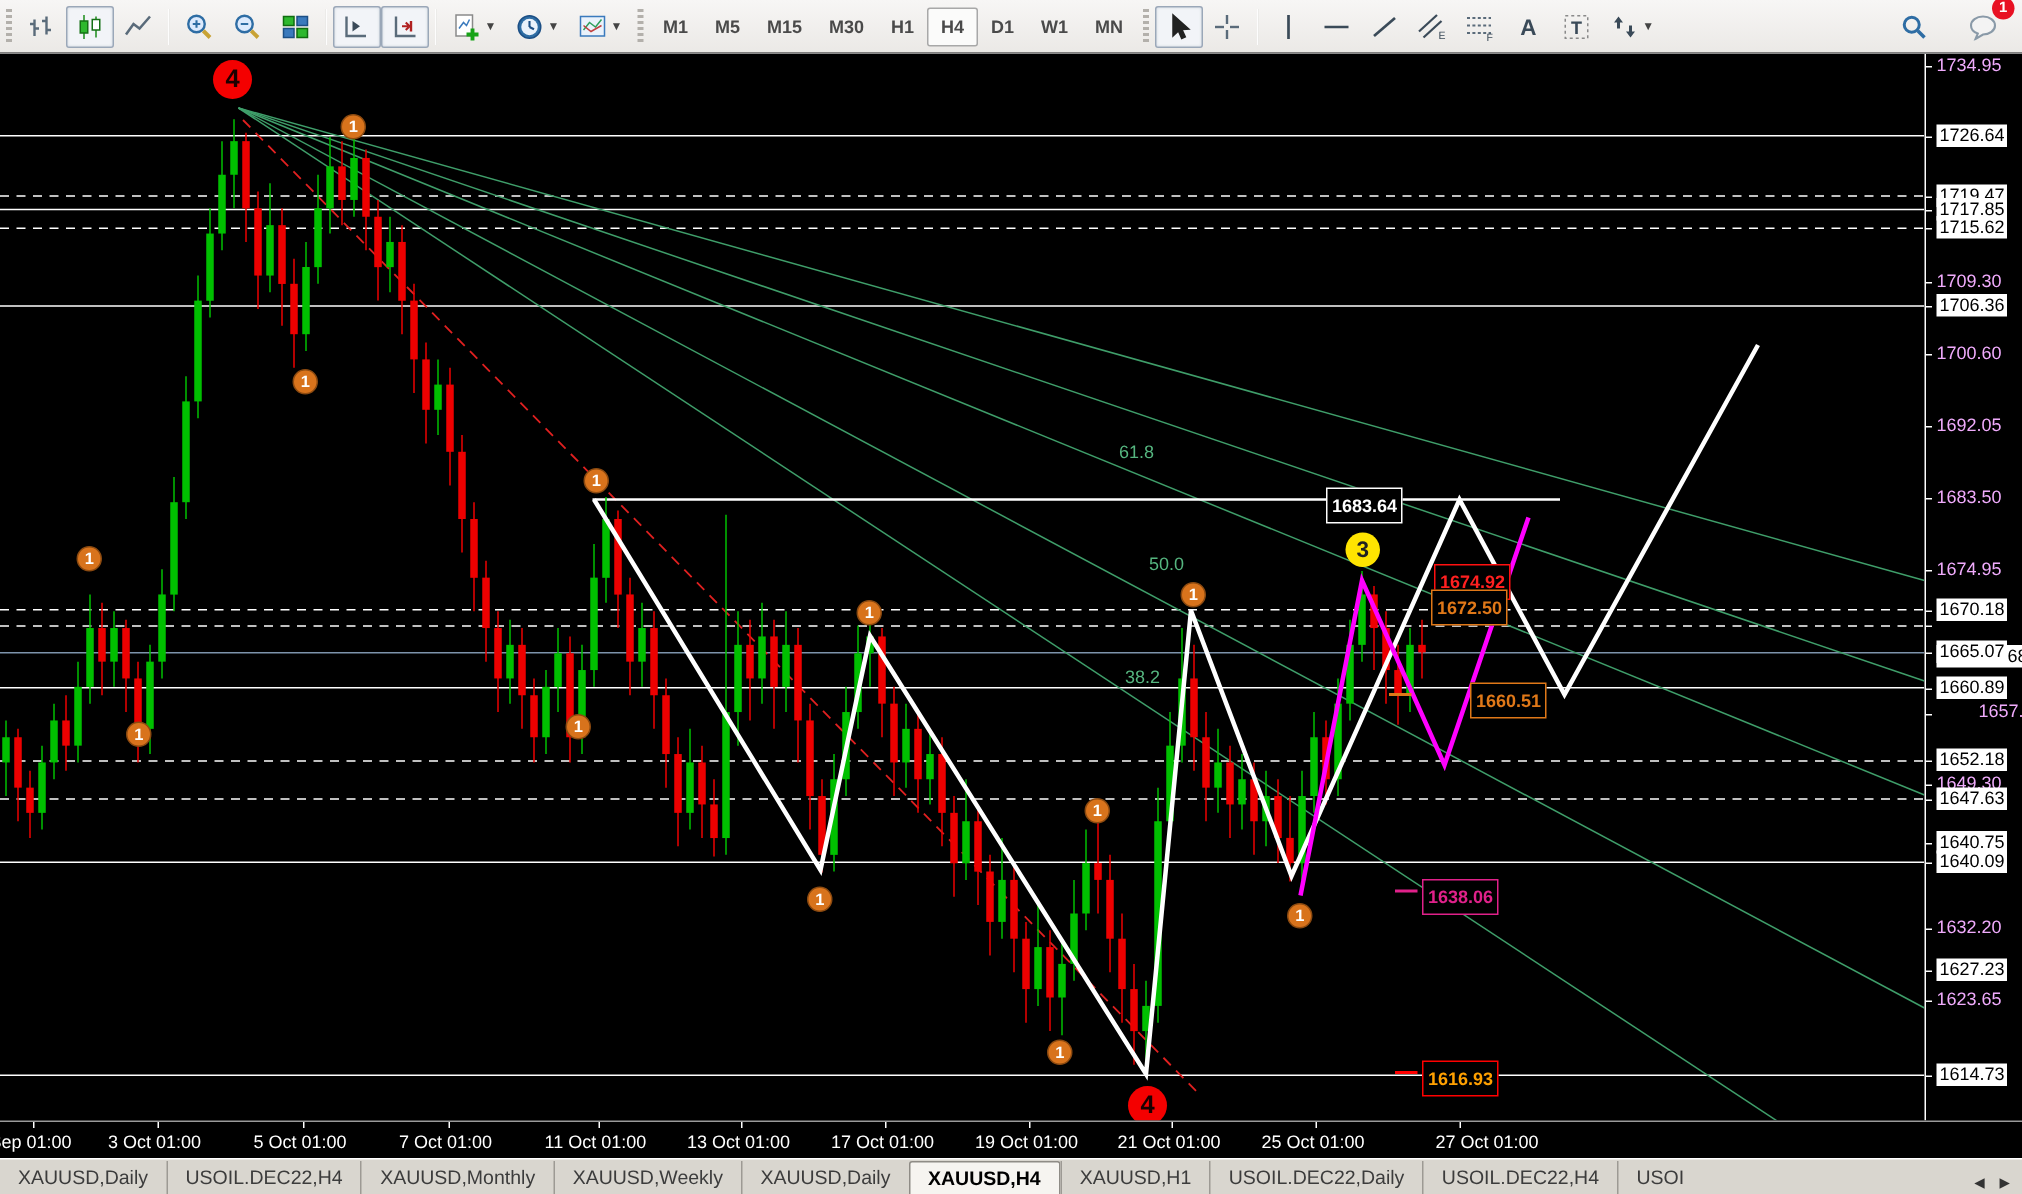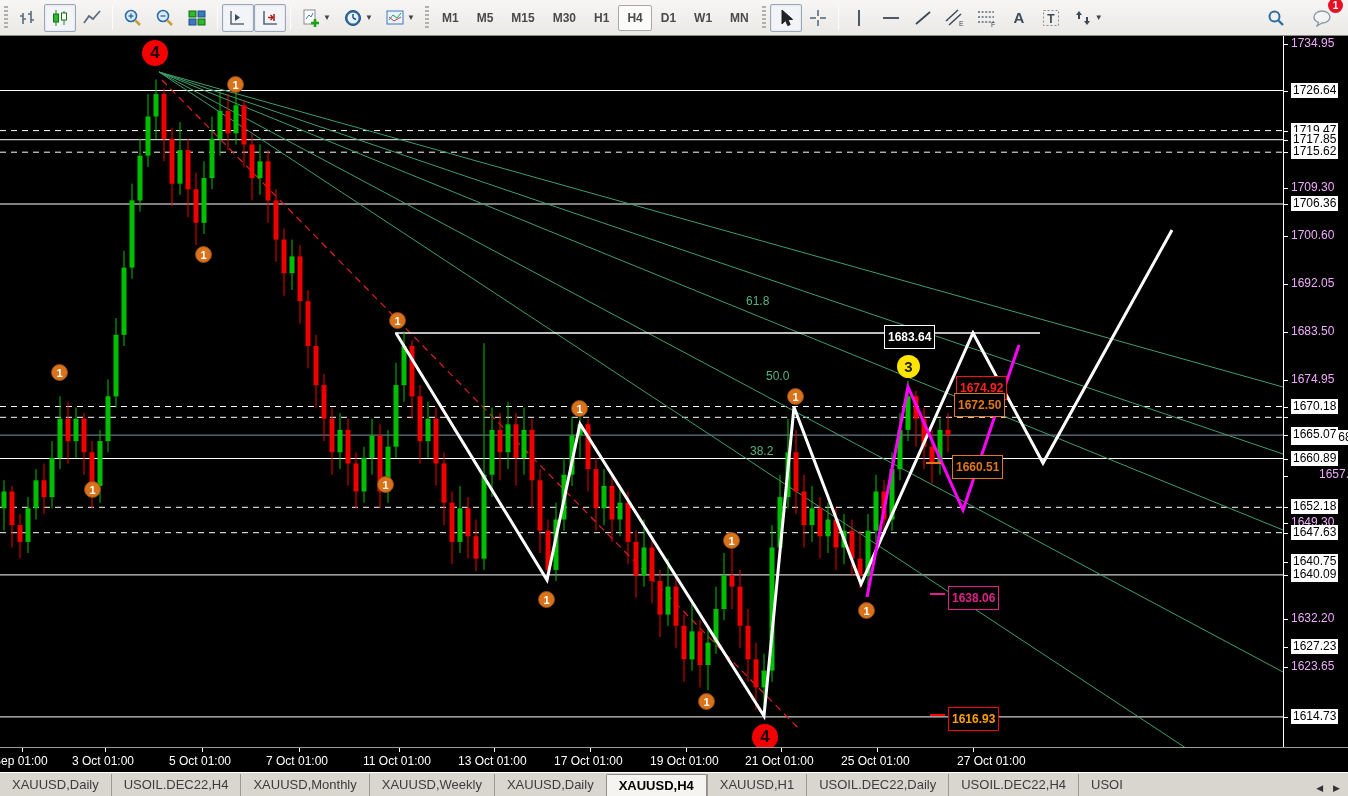--- a/index.html
+++ b/index.html
@@ -525,21 +525,21 @@
       <line x1="948" y1="377.1" x2="948" y2="416.3" stroke="#ee0000" stroke-width="1"></line>
       <rect x="945.5" y="393.9" width="5" height="5.0" fill="#ee0000"></rect>
       <polyline points="396,297 547,544 580,388 764,680 794,371 861,548 973,297 1043,427 1172,194" fill="none" stroke="#ffffff" stroke-width="3"></polyline>
       <polyline points="867,561 908,351 963,474 1019,309" fill="none" stroke="#ff00ff" stroke-width="3"></polyline>
     </svg>
 </div>
 <div class="overlay" id="chart-overlays">
     <div class="ptag" style="left: 884px; top: 289px; border: 1px solid rgb(255, 255, 255); color: rgb(255, 255, 255);">1683.64</div>
     <div class="ptag" style="left: 956px; top: 340px; border: 1px solid rgb(255, 16, 16); color: rgb(255, 32, 32);">1674.92</div>
     <div class="ptag" style="left: 954px; top: 357px; border: 1px solid rgb(224, 120, 24); color: rgb(224, 120, 24);">1672.50</div>
-    <div class="ptag" style="left: 952px; top: 419px; border: 1px solid rgb(224, 120, 24); color: rgb(224, 120, 24);">1660.51</div>
+    <div class="ptag" style="left: 980px; top: 419px; border: 1px solid rgb(224, 120, 24); color: rgb(224, 120, 24);">1660.51</div>
     <div class="tagtick" style="left: 926px; top: 426px; width: 15px; background: rgb(224, 120, 24);"></div>
     <div class="ptag" style="left: 948px; top: 550px; border: 1px solid rgb(224, 33, 138); color: rgb(224, 33, 138);">1638.06</div>
     <div class="tagtick" style="left: 930px; top: 557px; width: 15px; background: rgb(224, 33, 138);"></div>
     <div class="ptag" style="left: 948px; top: 671px; border: 1px solid rgb(255, 0, 0); color: rgb(255, 160, 0);">1616.93</div>
     <div class="tagtick" style="left: 930px; top: 678px; width: 15px; background: rgb(255, 0, 0);"></div>
     <div class="fiblabel" style="left: 746px; top: 258px;">61.8</div>
     <div class="fiblabel" style="left: 766px; top: 333px;">50.0</div>
     <div class="fiblabel" style="left: 750px; top: 408px;">38.2</div>
     <div class="marker m-red" style="left: 142px; top: 4px;">4</div>
     <div class="marker m-red" style="left: 752px; top: 688px;">4</div>

